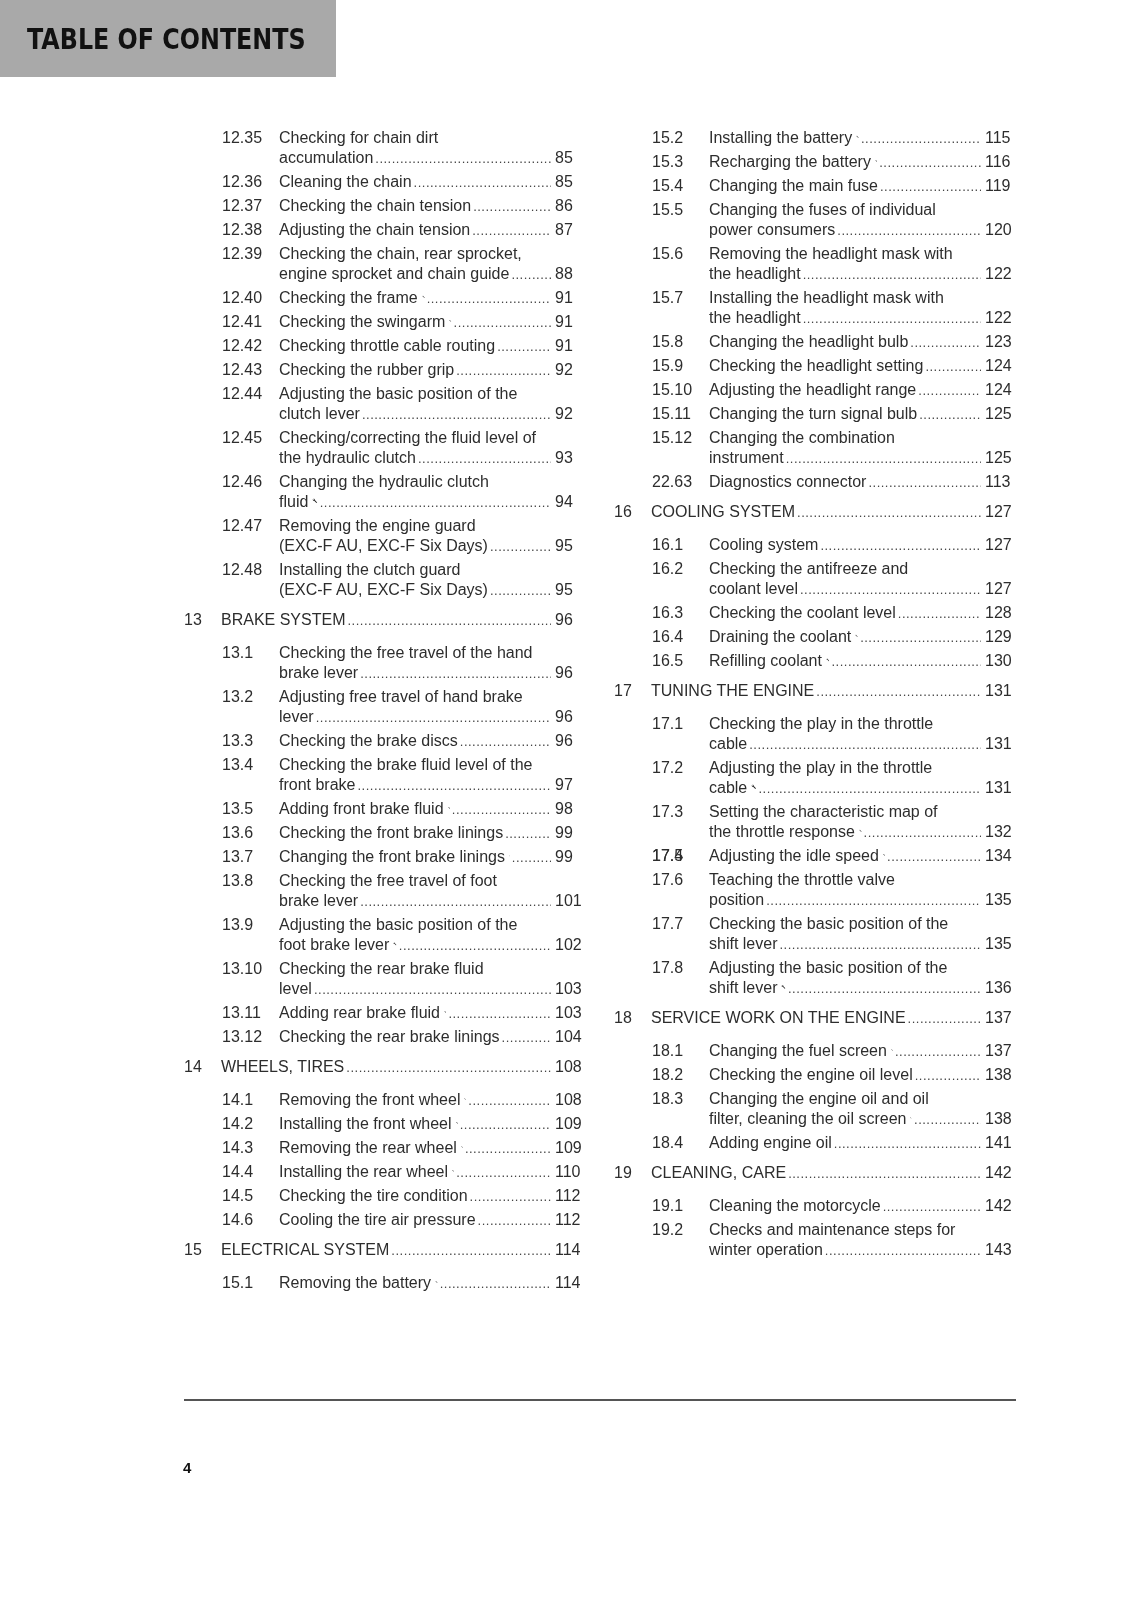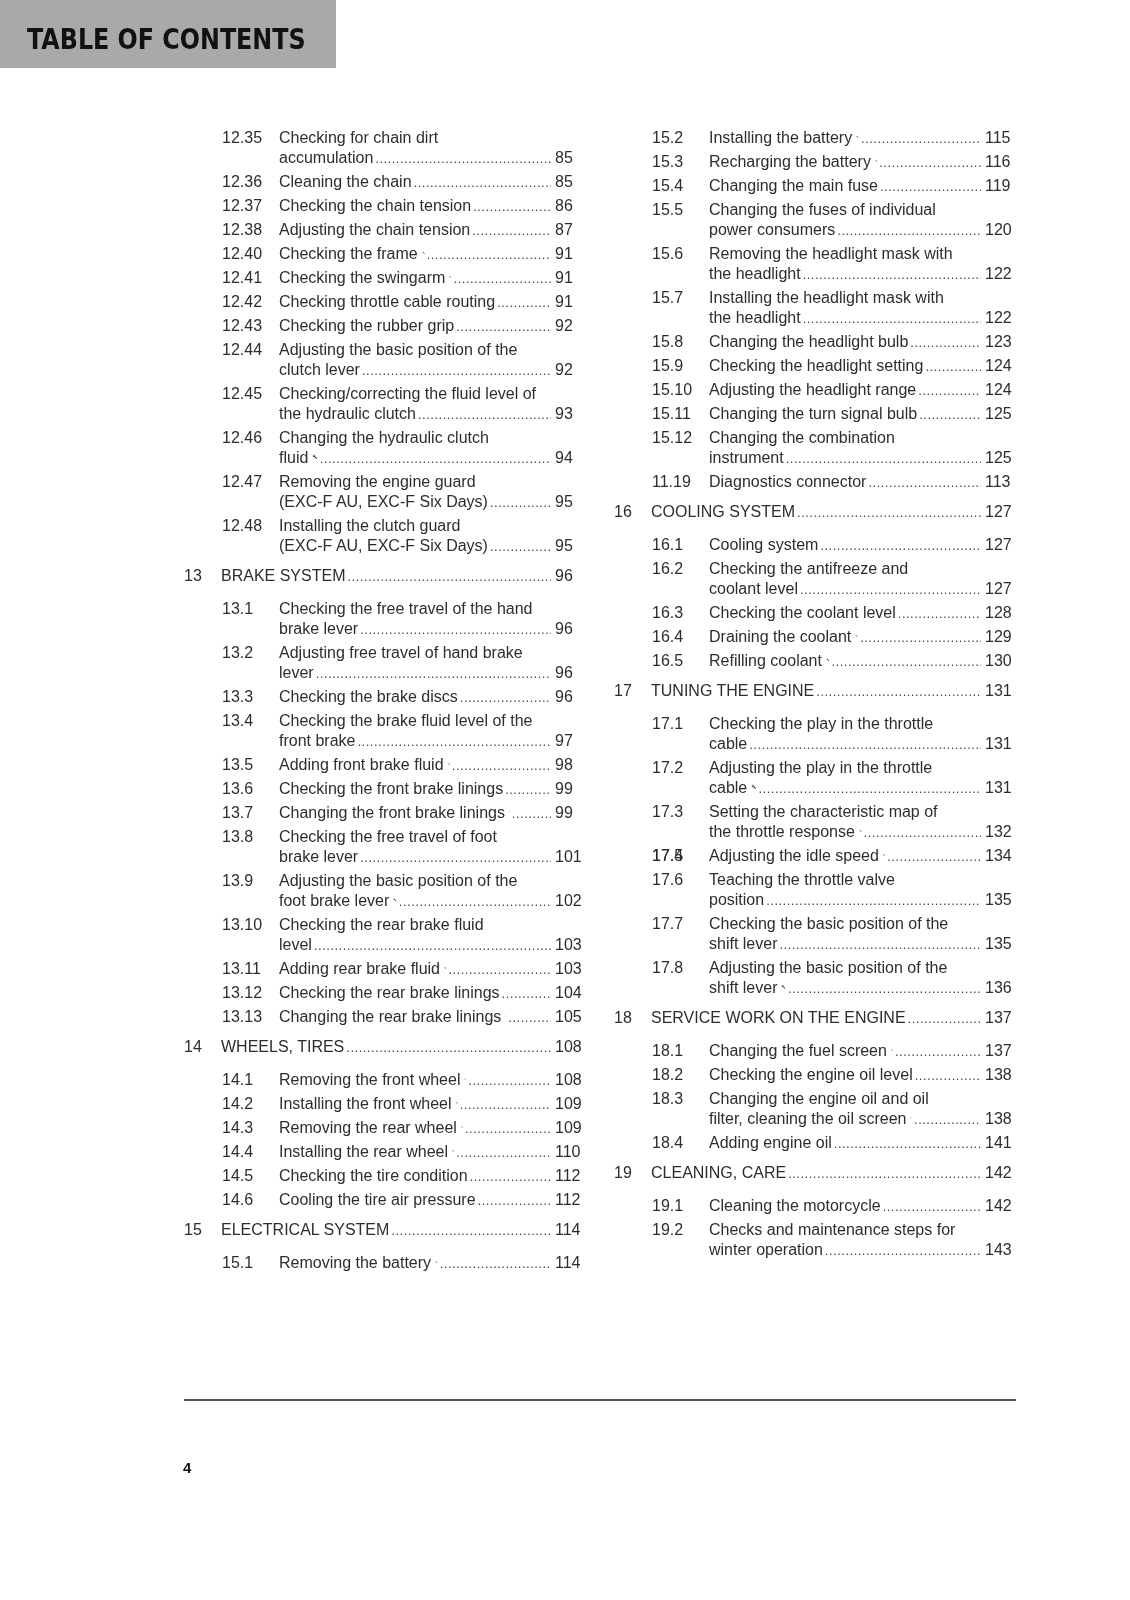--- a/index.html
+++ b/index.html
@@ -2,21 +2,21 @@
 <html><head>
   <meta charset="utf-8">
   <style>
     html, body { margin: 0; padding: 0; background: #ffffff; }
     body {
       width: 1130px; height: 1600px; position: relative; overflow: hidden;
       font-family: "Liberation Sans", "DejaVu Sans", sans-serif;
       color: #2a2a2a;
     }
     .header-band {
-      position: absolute; left: 0; top: 0; width: 336px; height: 68px;
+      position: absolute; left: 0; top: 0; width: 336px; height: 77px;
       background: #a9a9a9;
     }
     .header-title {
       position: absolute; left: 27px; top: 22px;
       font-family: "DejaVu Sans", sans-serif;
       font-weight: bold; font-size: 29px; letter-spacing: 0px;
       color: #111111; transform: scaleX(0.82); transform-origin: left top;
       white-space: nowrap;
     }
     .col { position: absolute; top: 128px; width: 403px; }
@@ -104,20 +104,31 @@
       <span class="num">12.38</span>
       <div class="body">
         <div class="lastline">
           <span class="txt">Adjusting the chain tension</span>
           <span class="dots"></span>
           <span class="page">87</span>
         </div>
       </div>
     </div>
     <div class="entry sub">
+      <span class="num">12.39</span>
+      <div class="body">
+        <span class="line">Checking the chain, rear sprocket,</span>
+        <div class="lastline">
+          <span class="txt">engine sprocket and chain guide</span>
+          <span class="dots"></span>
+          <span class="page">88</span>
+        </div>
+      </div>
+    </div>
+    <div class="entry sub">
       <span class="num">12.40</span>
       <div class="body">
         <div class="lastline">
           <span class="txt">Checking the frame</span>
   <svg class="wrench" viewBox="0 0 14 12">
     <path d="M2 1.2 L4.2 3.4 L5.6 2.2 L3.4 0.2 C5.5 -0.3 7.6 1.2 7.4 3.4 L13.4 9.6 L11.6 11.4 L5.6 5.2 C3.4 5.8 1.2 3.8 2 1.2 Z" fill="#222"></path>
   </svg>
 <span class="dots"></span>
           <span class="page">91</span>
         </div>
@@ -355,33 +366,20 @@
     <div class="entry sub">
       <span class="num">13.12</span>
       <div class="body">
         <div class="lastline">
           <span class="txt">Checking the rear brake linings</span>
           <span class="dots"></span>
           <span class="page">104</span>
         </div>
       </div>
     </div>
-    <div class="entry sub">
-      <span class="num">13.13</span>
-      <div class="body">
-        <div class="lastline">
-          <span class="txt">Changing the rear brake linings</span>
-  <svg class="wrench" viewBox="0 0 14 12">
-    <path d="M2 1.2 L4.2 3.4 L5.6 2.2 L3.4 0.2 C5.5 -0.3 7.6 1.2 7.4 3.4 L13.4 9.6 L11.6 11.4 L5.6 5.2 C3.4 5.8 1.2 3.8 2 1.2 Z" fill="#222"></path>
-  </svg>
-<span class="dots"></span>
-          <span class="page">105</span>
-        </div>
-      </div>
-    </div>
     <div class="entry chap">
       <span class="num">14</span>
       <div class="body">
         <div class="lastline">
           <span class="txt">WHEELS, TIRES</span>
           <span class="dots"></span>
           <span class="page">108</span>
         </div>
       </div>
     </div>
@@ -596,21 +594,21 @@
       <div class="body">
         <span class="line">Changing the combination</span>
         <div class="lastline">
           <span class="txt">instrument</span>
           <span class="dots"></span>
           <span class="page">125</span>
         </div>
       </div>
     </div>
     <div class="entry sub">
-      <span class="num">11.19</span>
+      <span class="num">22.63</span>
       <div class="body">
         <div class="lastline">
           <span class="txt">Diagnostics connector</span>
           <span class="dots"></span>
           <span class="page">113</span>
         </div>
       </div>
     </div>
     <div class="entry chap">
       <span class="num">16</span>

